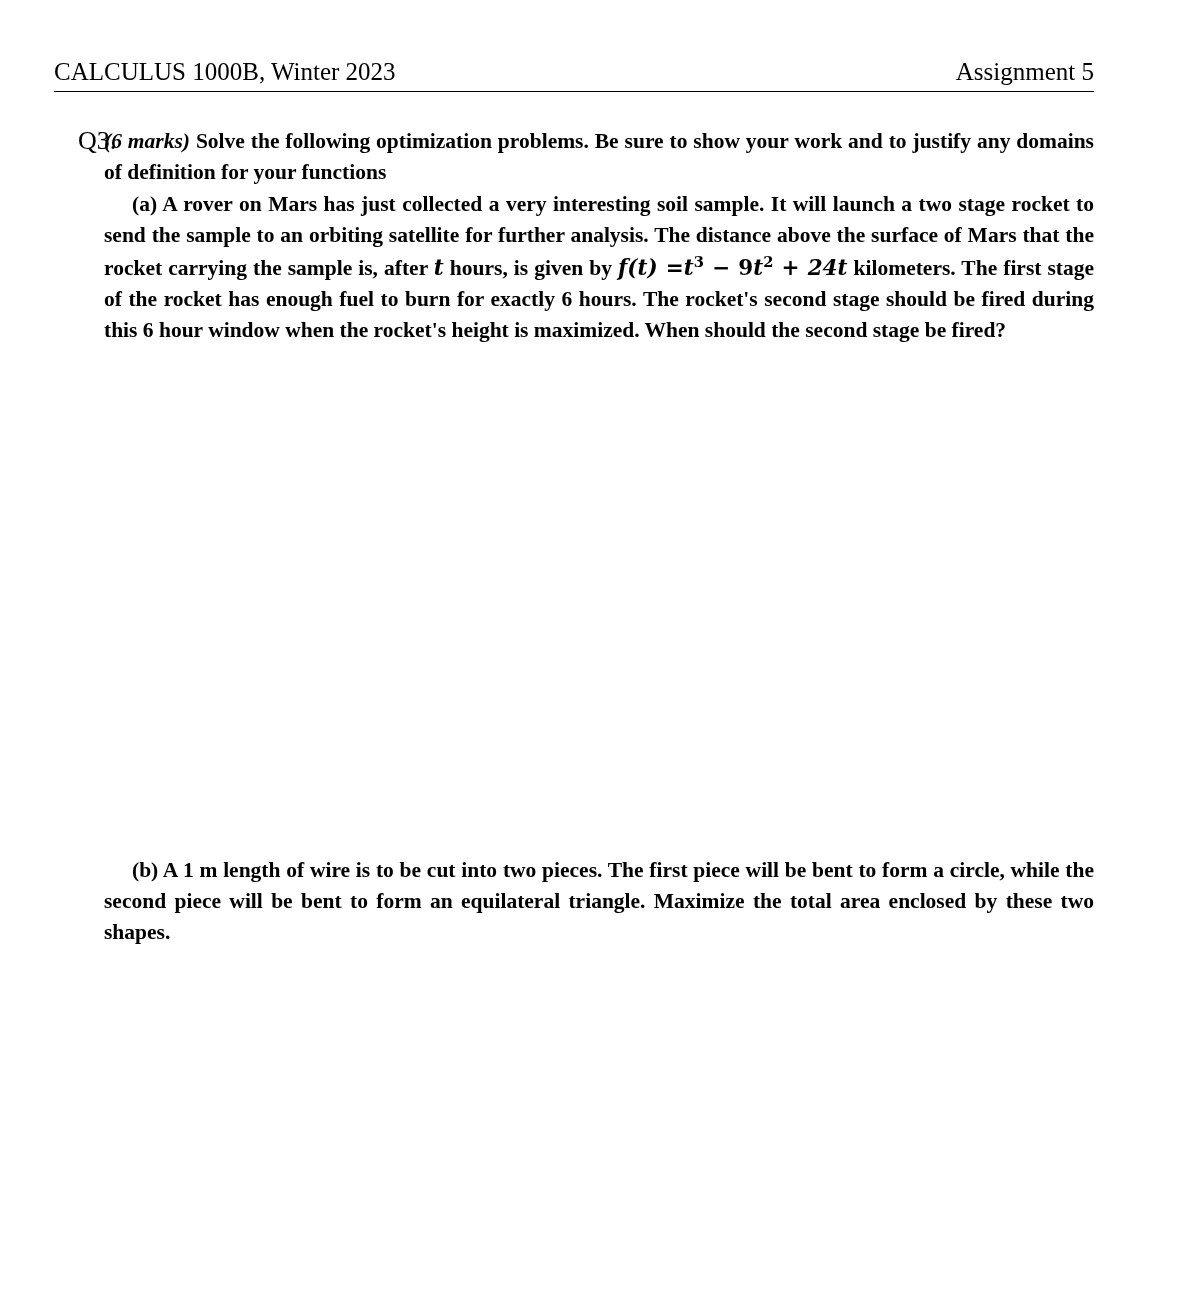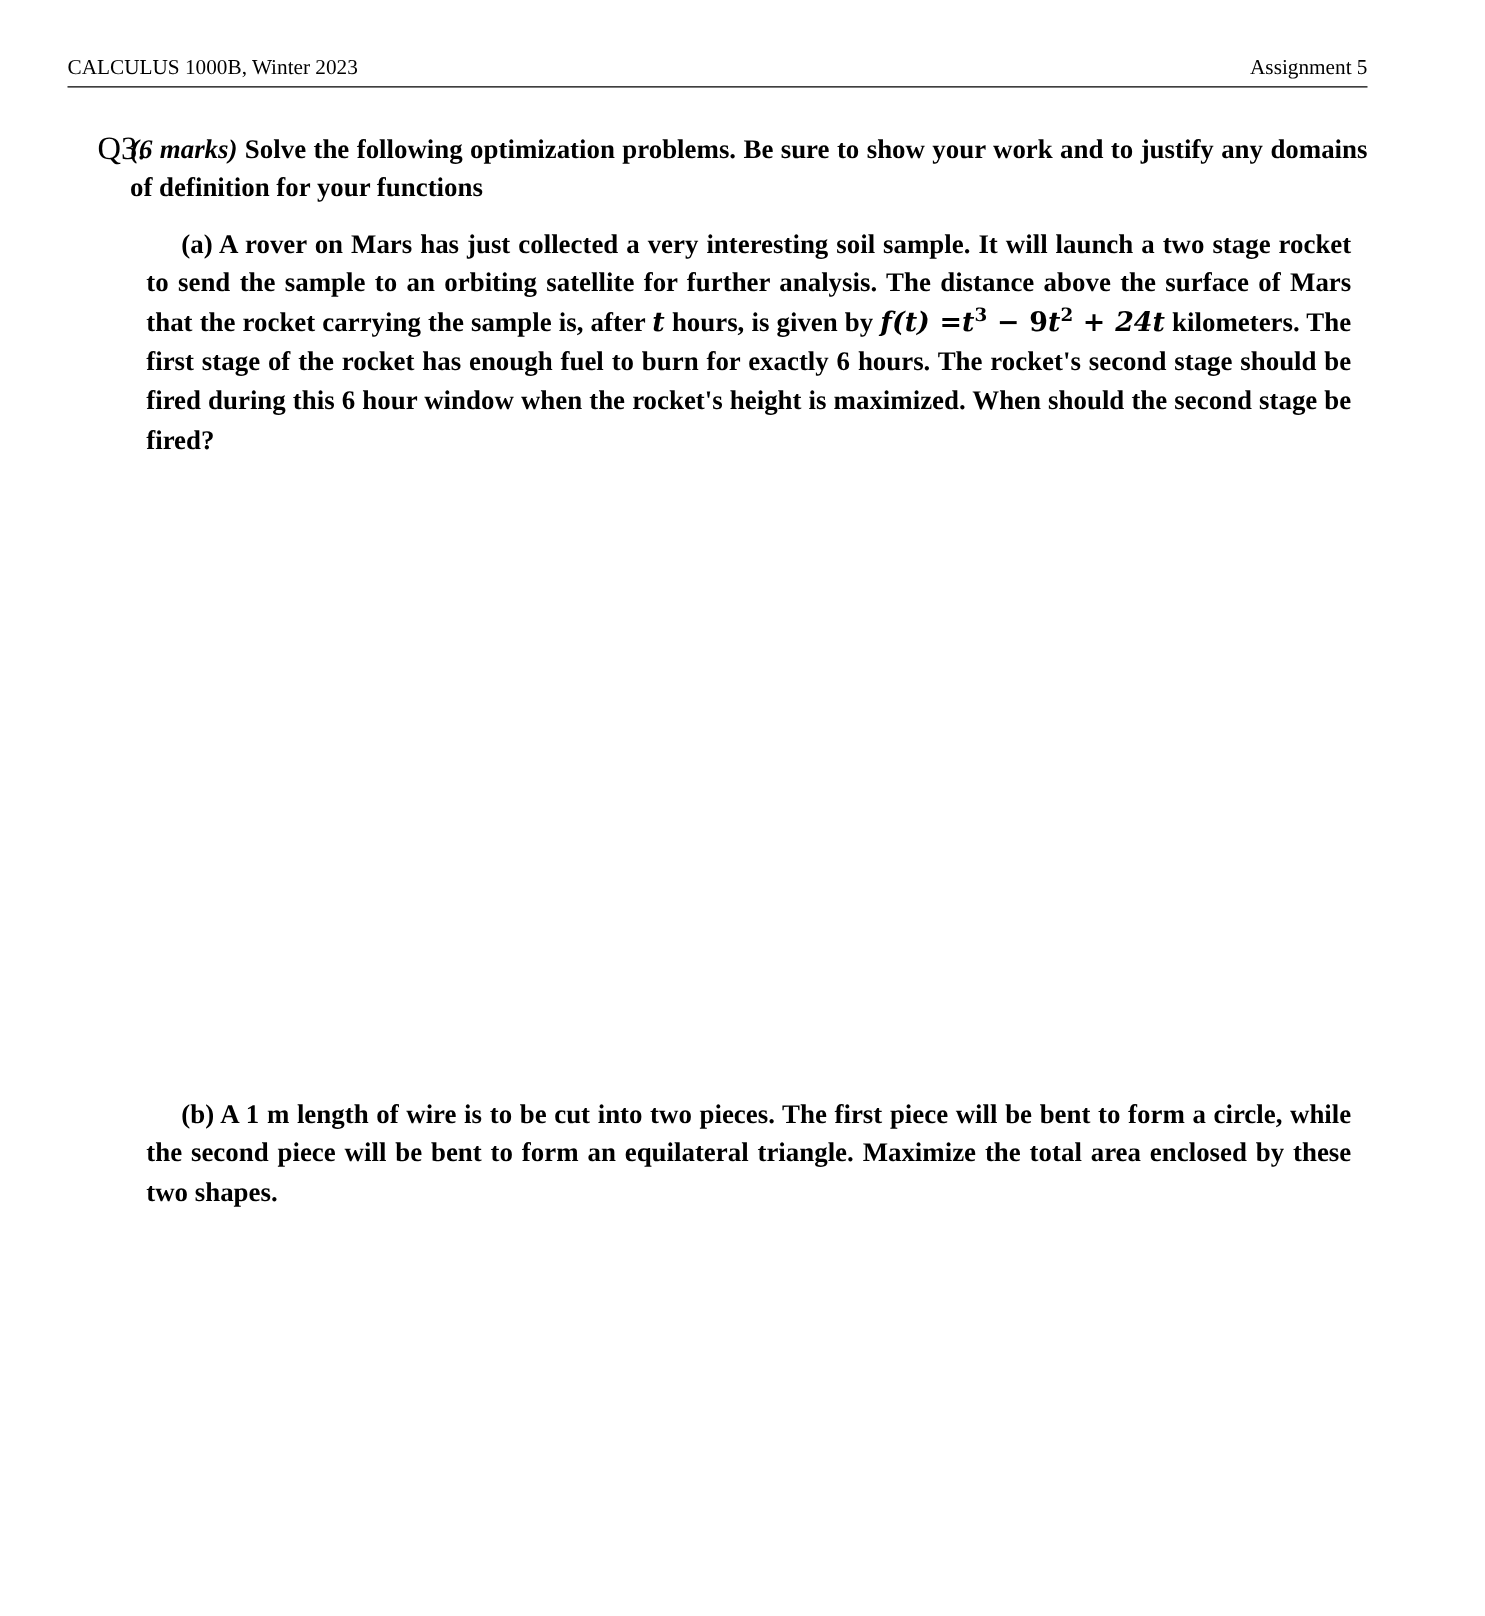--- a/index.html
+++ b/index.html
@@ -23,22 +23,22 @@
     position: absolute;
     left: 54px;
     top: 0;
     width: 1040px;
   }
   
   .header {
     display: flex;
     justify-content: space-between;
     align-items: baseline;
-    font-size: 17px;
-    padding-top: 44px;
+    font-size: 25px;
+    padding-top: 58px;
     padding-bottom: 5px;
     border-bottom: 1.3px solid #000;
   }
   .header-left, .header-right {
     white-space: nowrap;
   }
   
   .question {
     display: flex;
     margin-top: 34px;
@@ -59,21 +59,21 @@
     text-justify: inter-word;
     font-weight: bold;
   }
   .marks {
     font-style: italic;
   }
   .stem {
     margin: 0;
   }
   .part {
-    margin: 13px;
+    margin: 0;
     text-indent: 28px;
   }
   .part-b-wrap {
     margin-top: 508px;
   }
   
   .math {
     font-family: "DejaVu Serif", serif;
     font-style: italic;
     white-space: nowrap;

